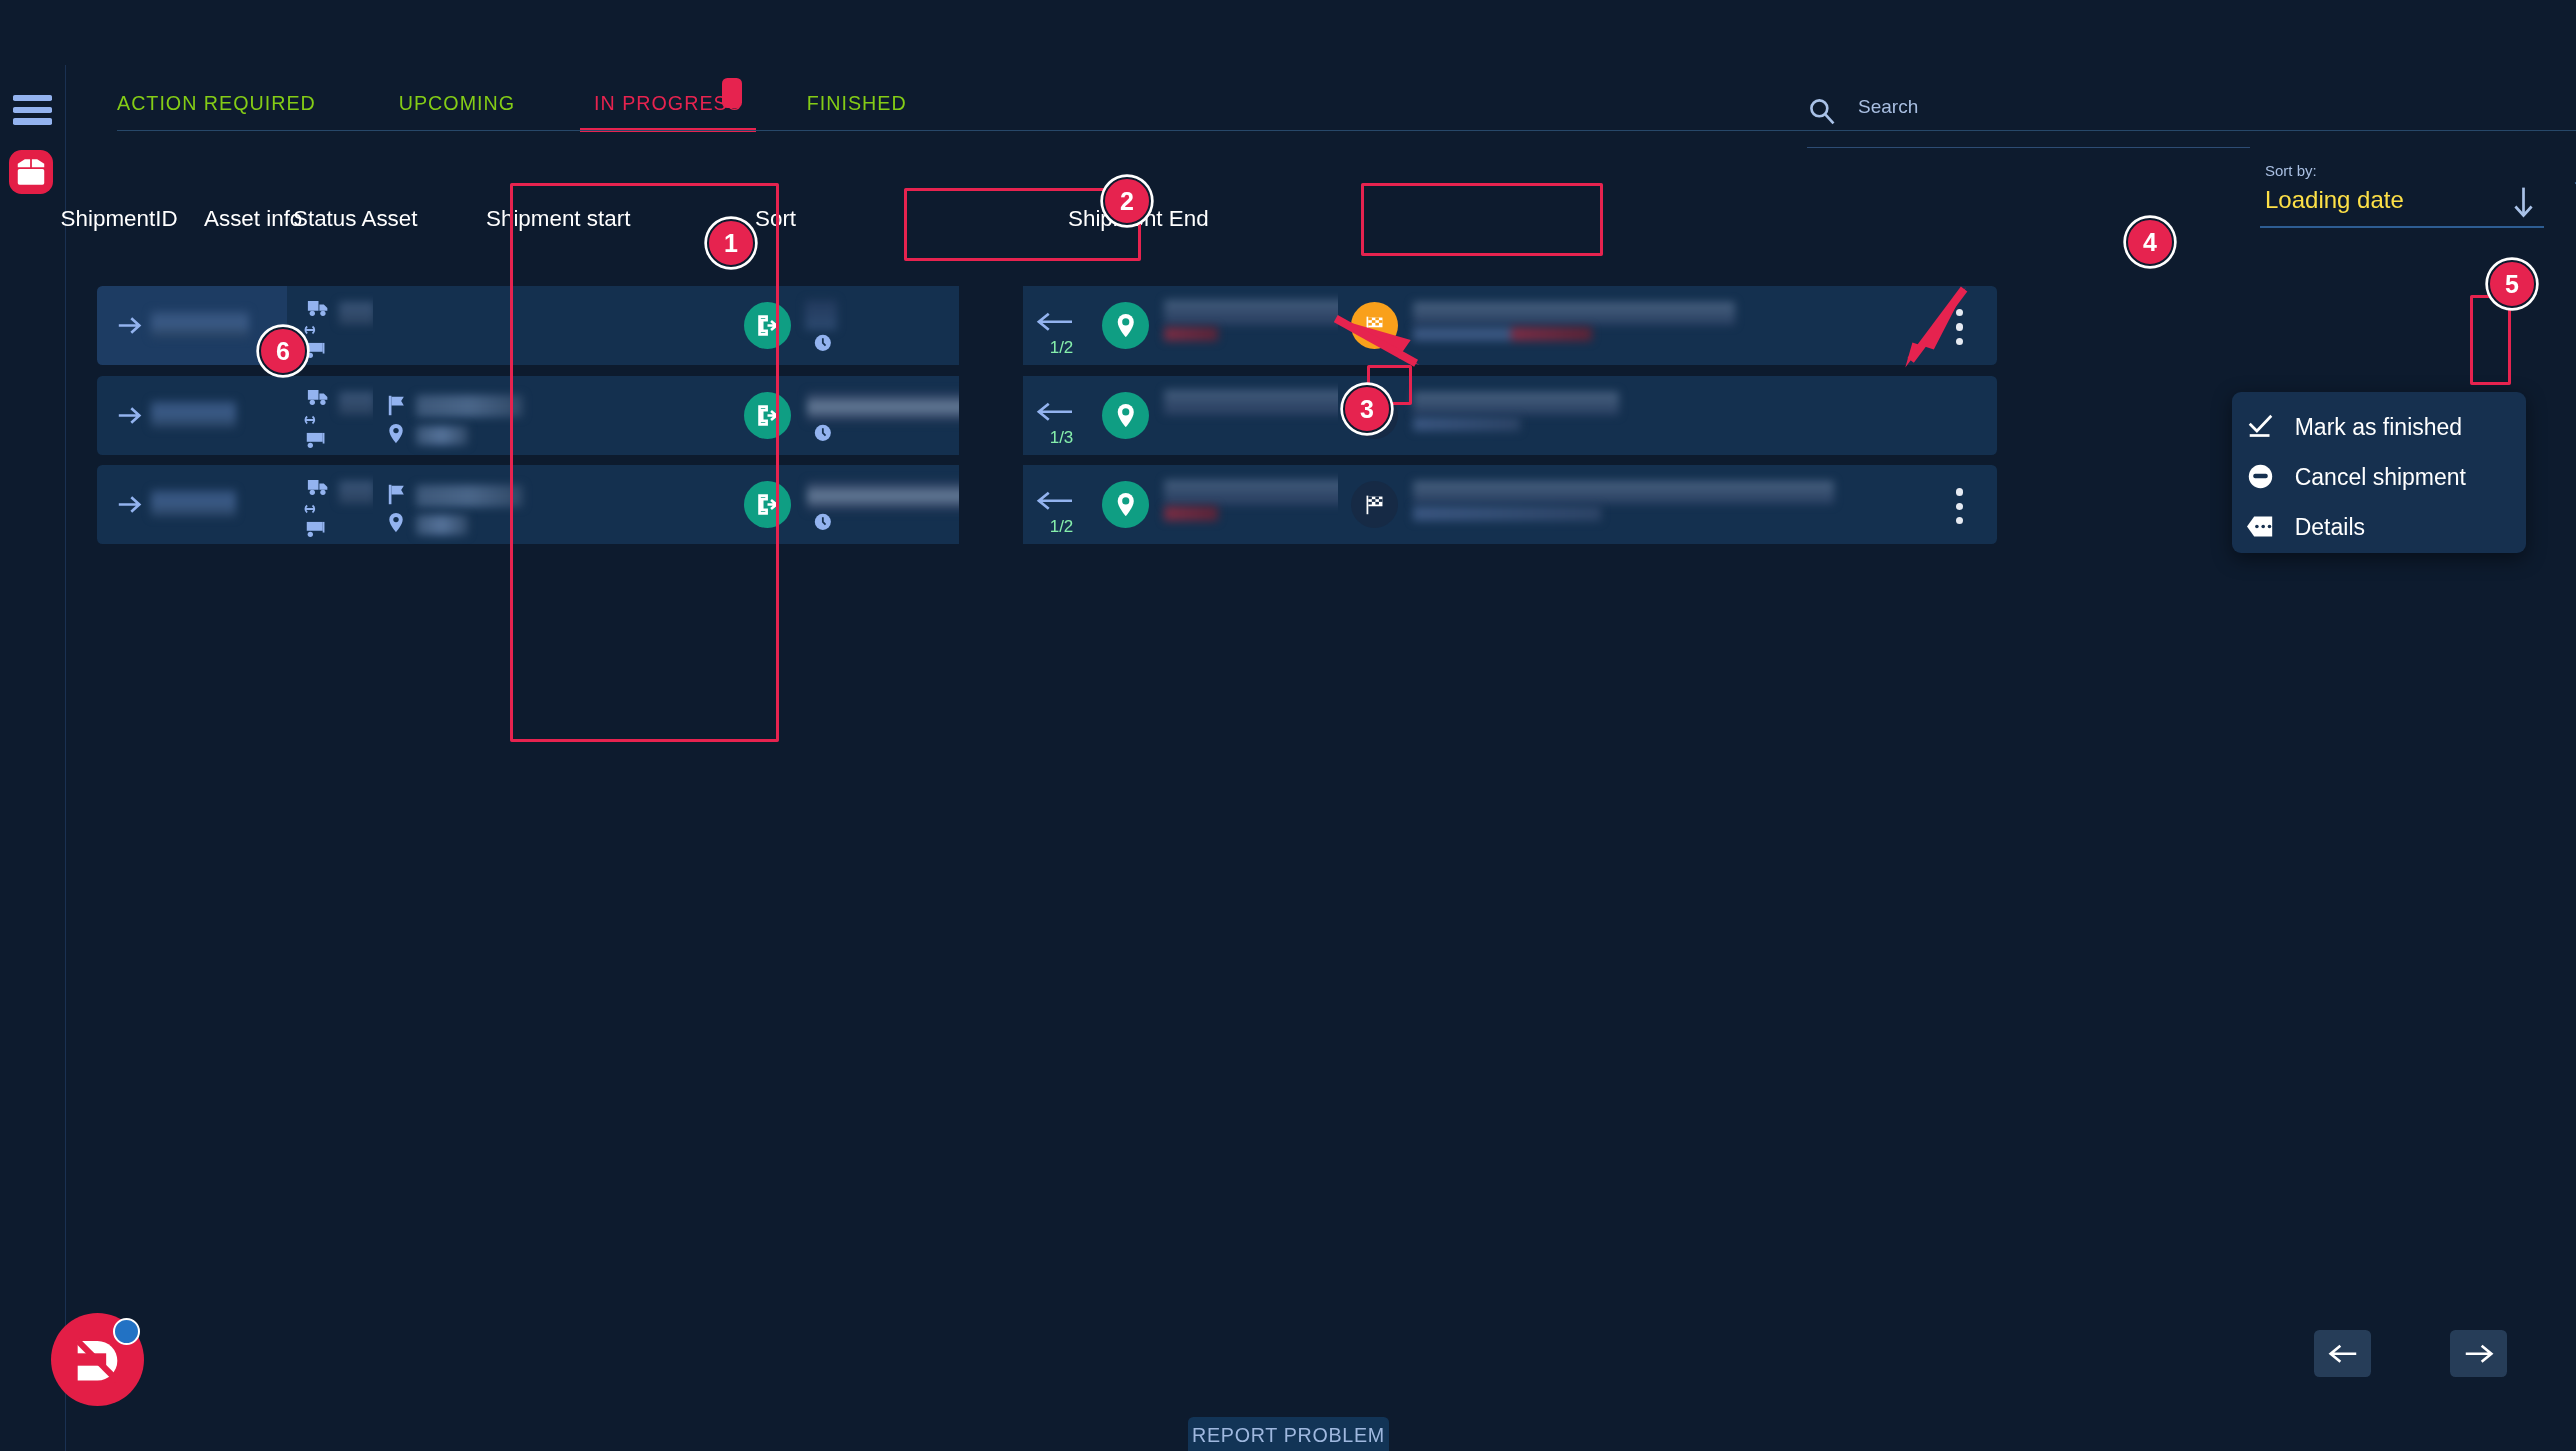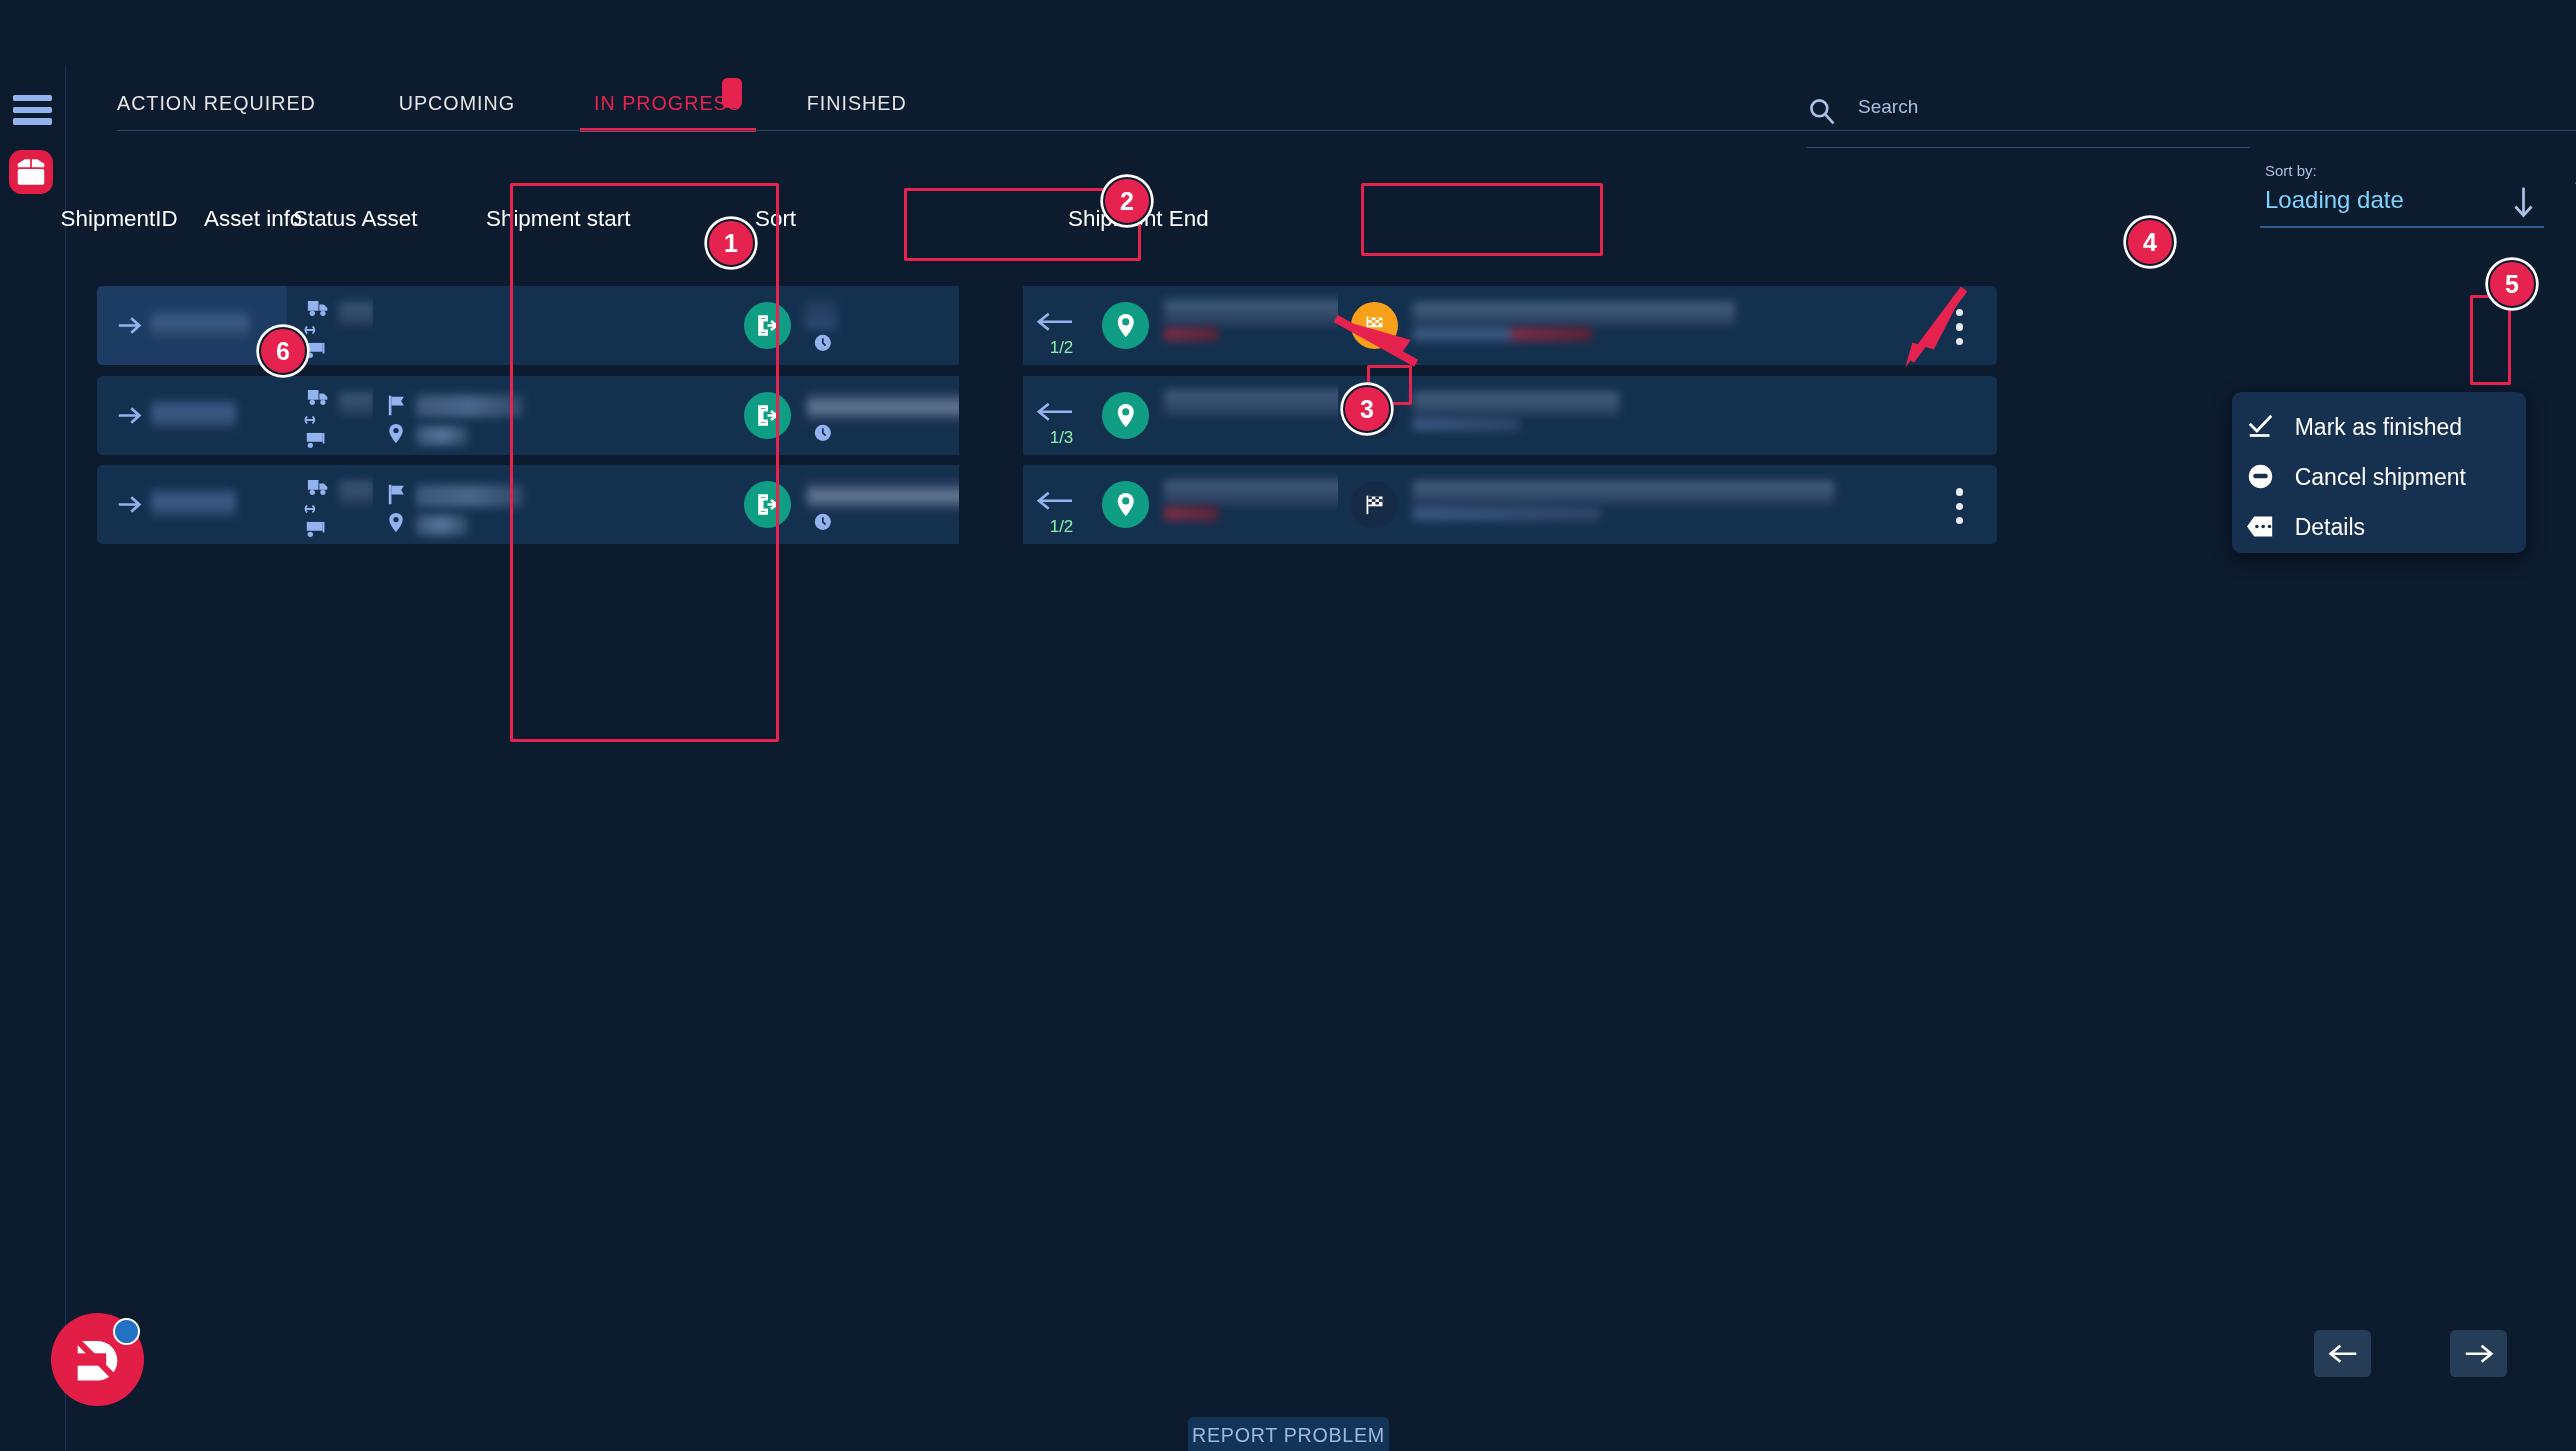--- a/index.html
+++ b/index.html
@@ -46,21 +46,21 @@
   .pkg-btn {
     position: absolute; left: 9px; top: 85px; width: 44px; height: 44px;
     background: #e31e46; border-radius: 12.5px; display: flex; align-items: center; justify-content: center;
   }
 
   
   .tabs-bar { position: absolute; left: 66px; top: 65px; width: 2510px; height: 76px; }
   .tabs { position: absolute; left: 0; top: 0; display: flex; }
   .tab {
     position: relative; height: 76px; display: flex; align-items: center;
-    font-size: 19.7px; letter-spacing: 1px; color: #e5e5e5; padding: 0 0 0 0;
+    font-size: 19.7px; letter-spacing: 1px; color: #84cc16; padding: 0 0 0 0;
     font-family: "Liberation Sans Narrow","Liberation Sans",sans-serif; cursor: pointer; white-space: nowrap;
   }
   .tab.t1 { margin-left: 51px; }
   .tab.t2 { margin-left: 83px; }
   .tab.t3 { margin-left: 79px; color: #e6234f; }
   .tab.t4 { margin-left: 65px; }
   .tab.active::after {
     content: ""; position: absolute; left: -14.3px; right: -14.3px; bottom: 9px; height: 3.6px; background: #e6234f;
   }
   .tab-badge {
@@ -74,21 +74,21 @@
   .search-icon { position: absolute; left: 0; top: 12.5px; }
   .search-input {
     position: absolute; left: 51px; top: 5.4px; width: 394px; height: 38px;
     background: transparent; border: none; outline: none;
     font-size: 19px; color: #cddcf6; font-family: "Liberation Sans Narrow","Liberation Sans",sans-serif;
   }
   .search-input::placeholder { color: #a9bfe2; }
   .search-underline { position: absolute; left: 1741px; top: 82px; width: 443px; height: 0.9px; background: #2d4c74; }
   .sort-label { position: absolute; left: 2199px; top: 97px; font-size: 15px; color: #a9bfe2;
     font-family: "Liberation Sans Narrow","Liberation Sans",sans-serif; }
-  .sort-value { position: absolute; left: 2199px; top: 121px; font-size: 24px; color: #7dd3fc;
+  .sort-value { position: absolute; left: 2199px; top: 121px; font-size: 24px; color: #fde047;
     font-family: "Liberation Sans Narrow","Liberation Sans",sans-serif; white-space: nowrap; }
   .sort-arrow { position: absolute; left: 2444px; top: 119px; cursor: pointer; }
   .sort-underline { position: absolute; left: 2194px; top: 161px; width: 284px; height: 1.8px; background: #2d5d93; }
   .filter-icon { position: absolute; left: 2506px; top: 113px; cursor: pointer; }
 
   
   .col-headers { position: absolute; left: 66px; top: 206px; width: 2510px; height: 57px; }
   .ch { position: absolute; font-size: 22.4px; color: #ffffff;
         font-family: "Liberation Sans Narrow","Liberation Sans",sans-serif; white-space: nowrap; }
 

